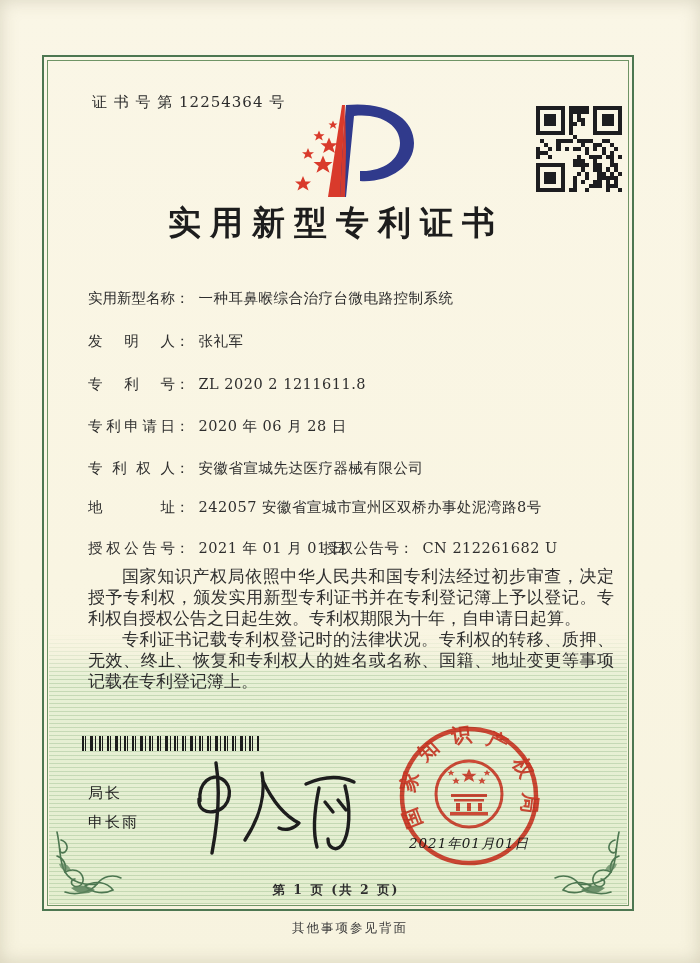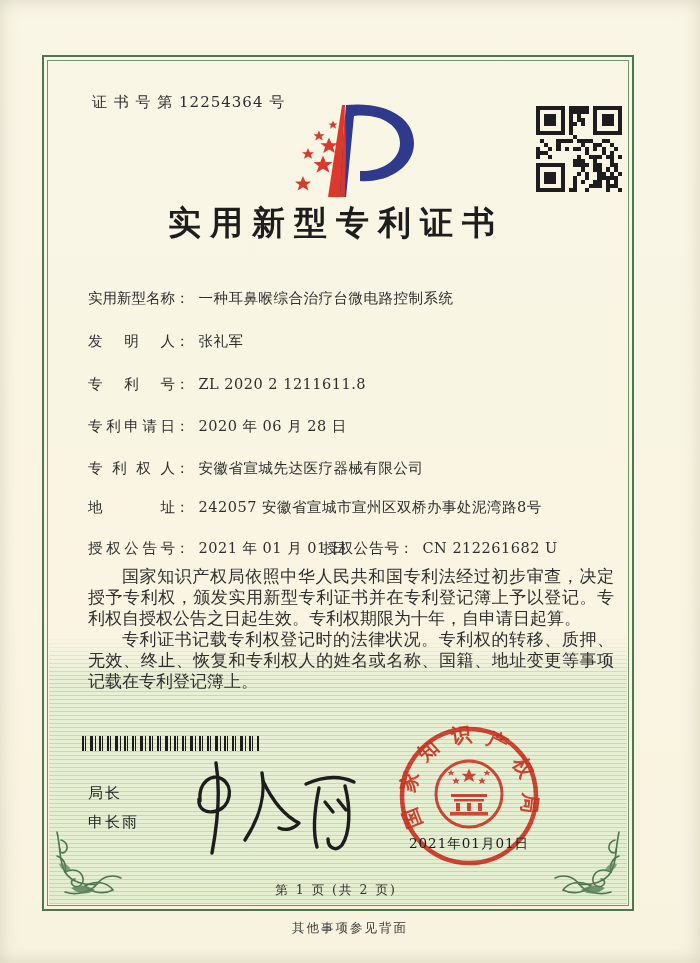--- a/index.html
+++ b/index.html
@@ -69,25 +69,25 @@
       #1c1c1c 17px 19px, transparent 19px 20px,
       #1c1c1c 20px 21px, transparent 21px 25px);
   }
   .signer-title{position:absolute;left:88px;top:784px;font-size:15px;color:#222;letter-spacing:2px;}
   .signer-name{position:absolute;left:88px;top:813px;font-size:15px;color:#222;letter-spacing:2px;}
   .signature{position:absolute;left:186px;top:757px;width:172px;height:102px;}
   .seal{position:absolute;left:390px;top:714px;width:158px;height:168px;mix-blend-mode:multiply;}
   .seal svg{width:100%;height:100%;}
   .seal-date{
     position:absolute;left:398px;top:835px;width:142px;text-align:center;
-    font-size:13.5px;color:#1b1b1b;letter-spacing:1px;
+    font-size:13.5px;color:#1b1b1b;letter-spacing:1px;font-style:italic;
   }
   .page-number{
     position:absolute;left:42px;top:882px;width:588px;text-align:center;
-    font-size:12.5px;color:#2e2e2e;letter-spacing:2px;
+    font-size:12.5px;color:#2e2e2e;letter-spacing:2px;font-weight:bold;
   }
   .back-note{
     position:absolute;left:0;top:920px;width:700px;text-align:center;
     font-size:12.5px;color:#3a3a3a;letter-spacing:2px;
   }
 </style>
 </head>
 <body>
 
 <div class="page">

